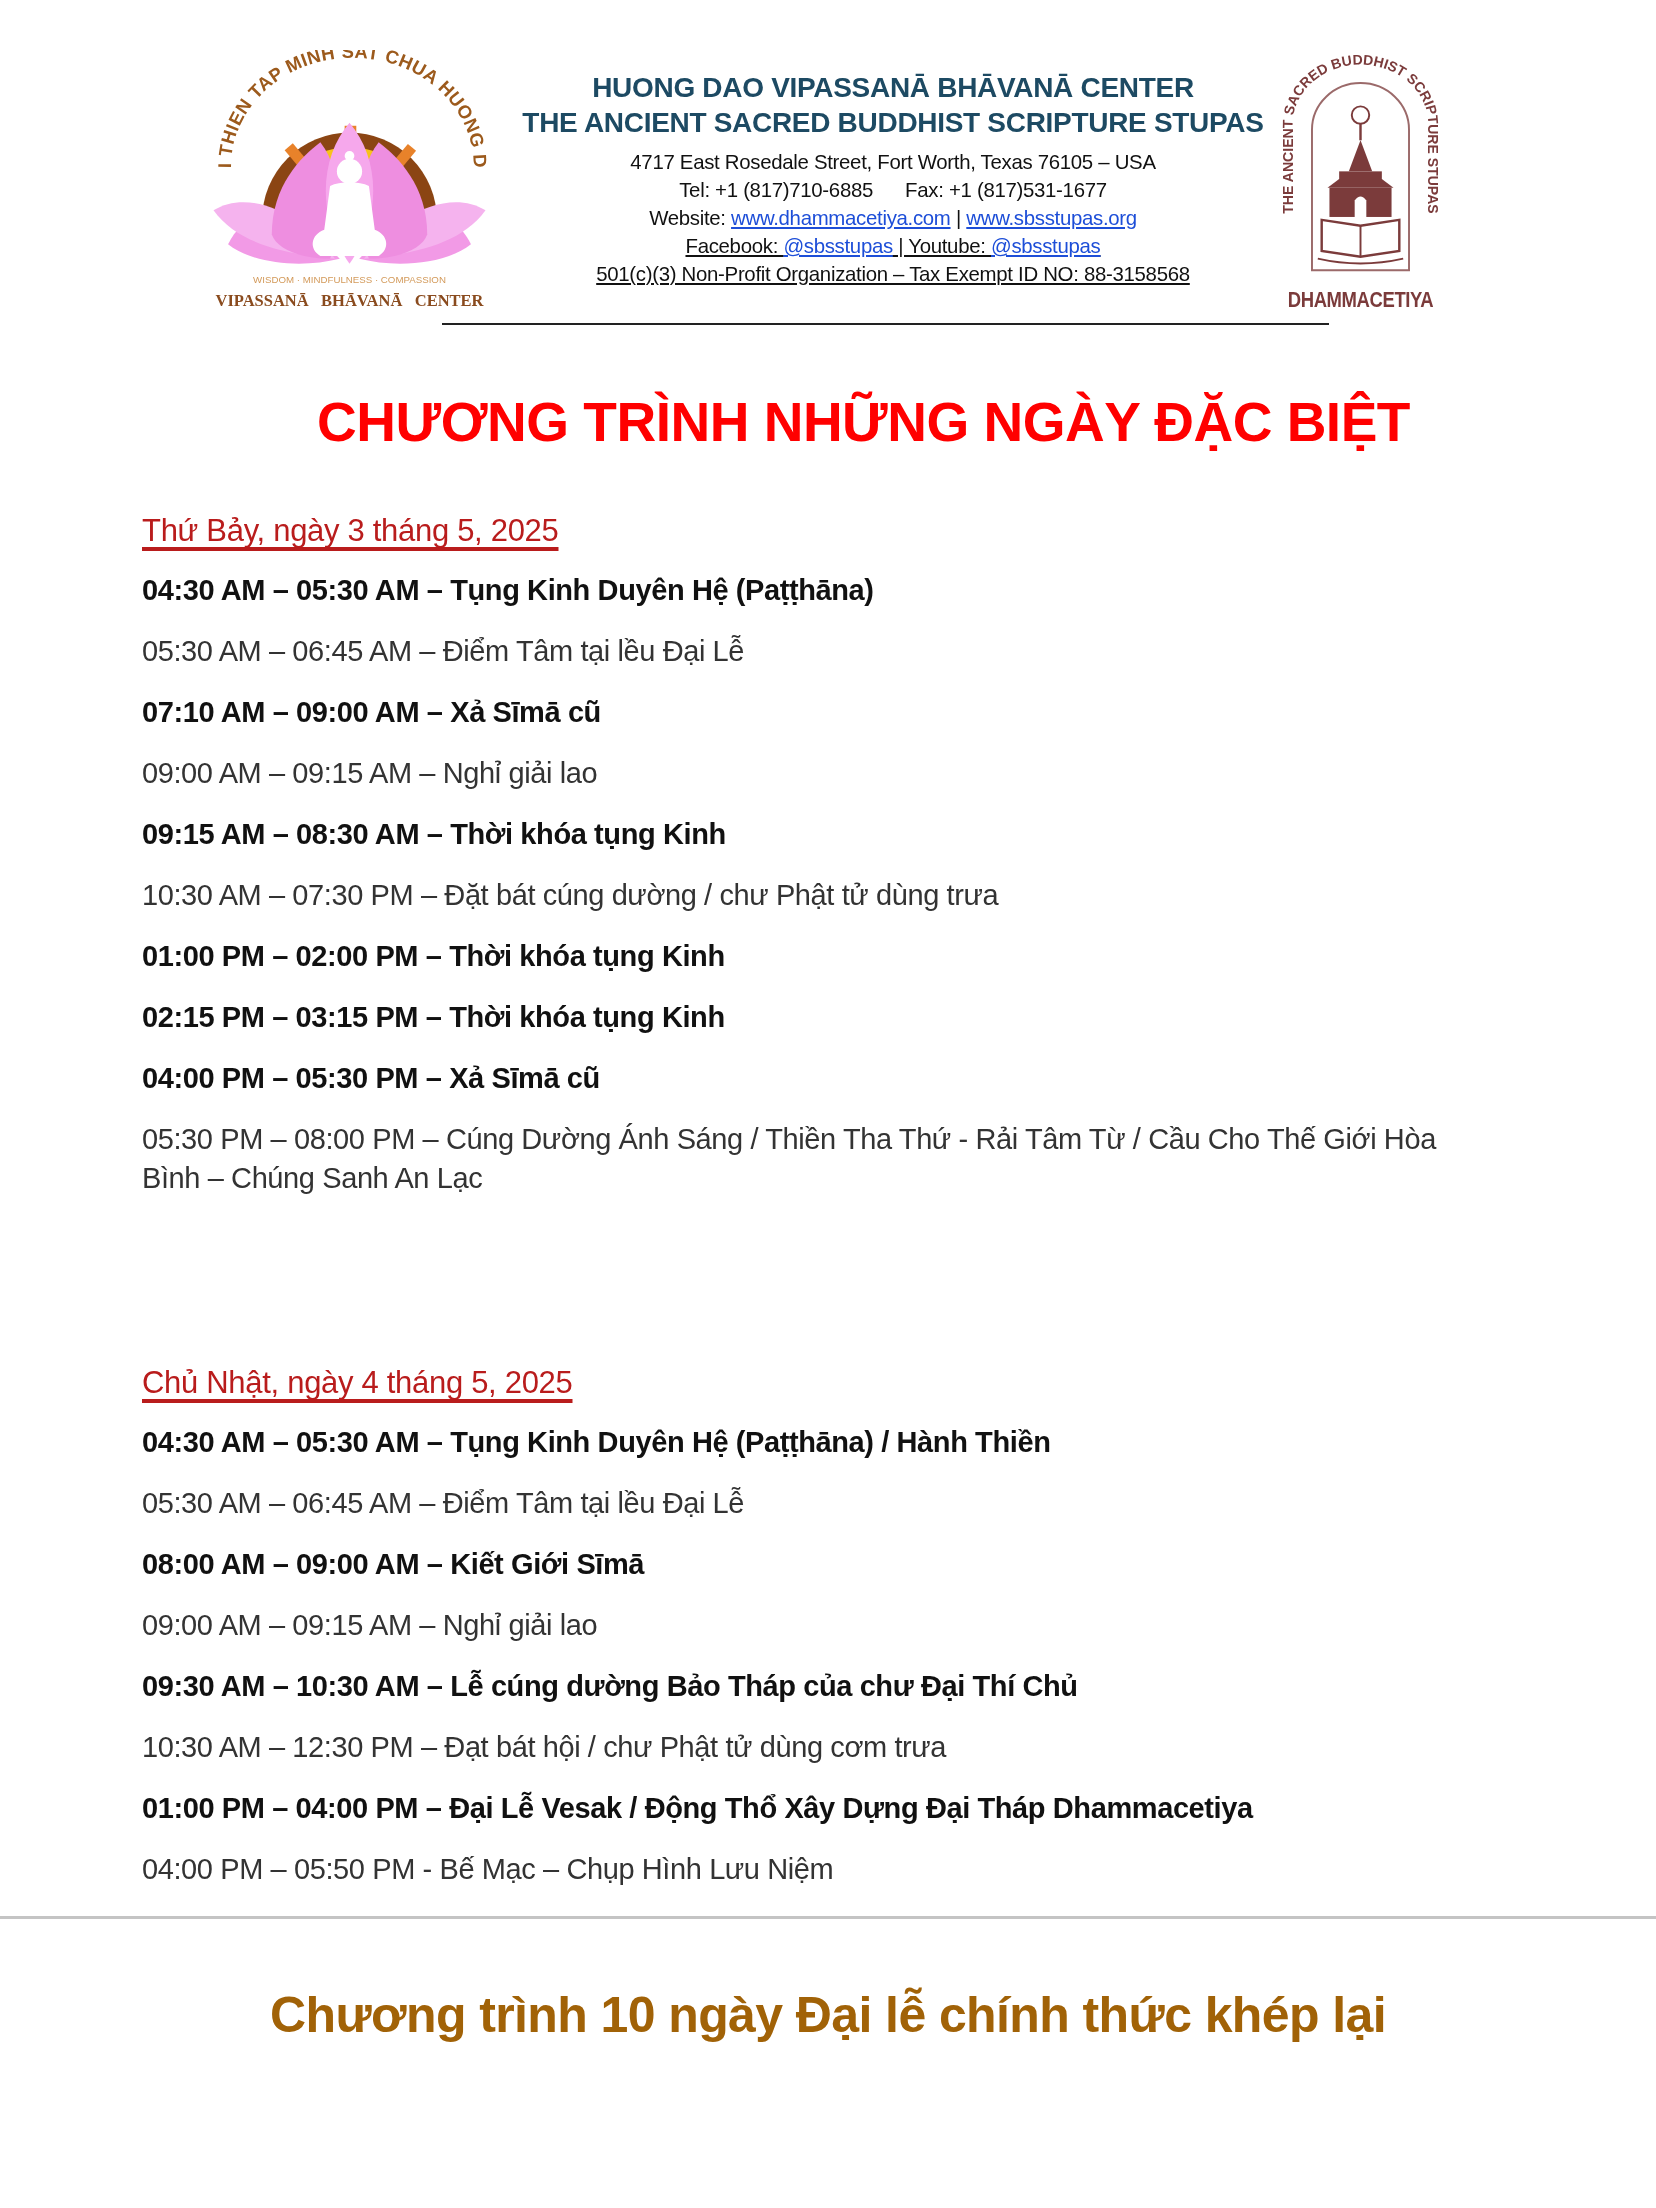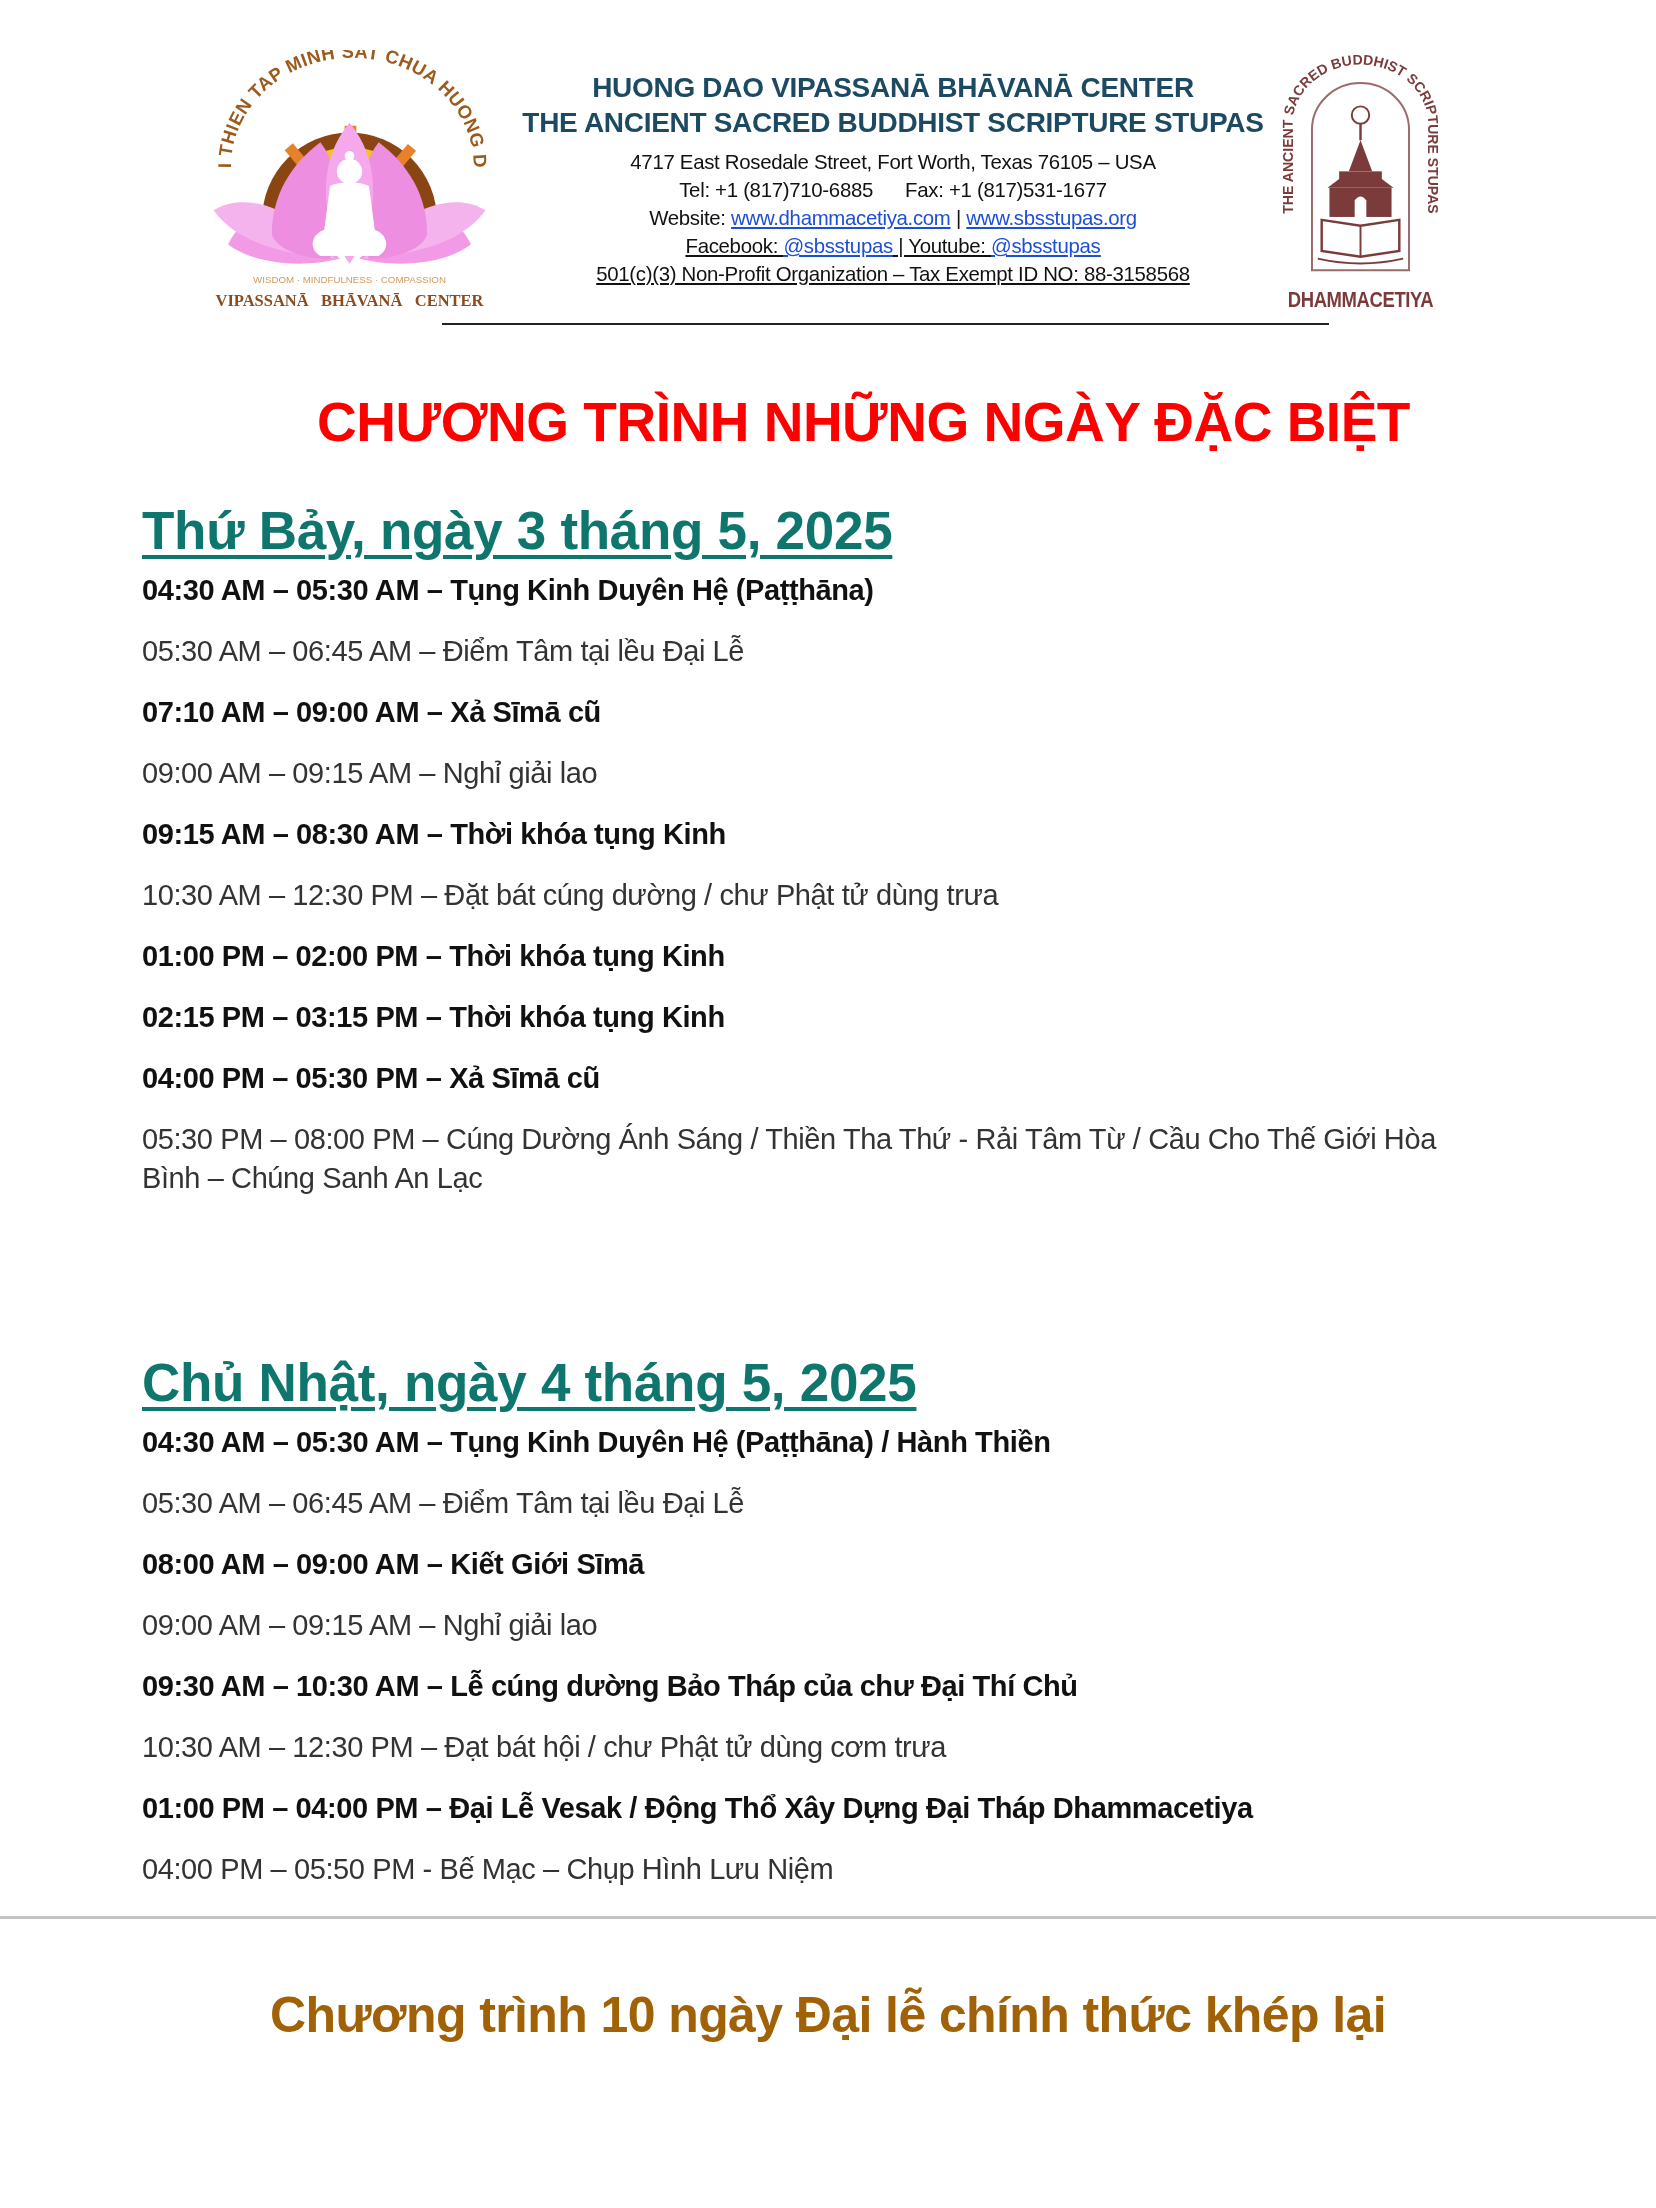--- a/index.html
+++ b/index.html
@@ -63,23 +63,23 @@
       line-height: 64px;
       letter-spacing: -0.5px;
       white-space: nowrap;
     }
 
     
     .section {
       left: 142px; width: 1310px;
     }
     .day-heading {
-      color: #0f766e;
-      font-weight: bold;
-      font-size: 53px;
+      color: #b91c1c;
+      font-weight: normal;
+      font-size: 31px;
       line-height: 52px;
       text-decoration: underline;
       text-decoration-thickness: 3.9px;
       text-underline-offset: 5.8px;
       letter-spacing: -0.3px;
       margin: 0 0 13.6px 0;
       white-space: nowrap;
     }
     .rows { list-style: none; margin: 0; padding: 0; }
     .row {
@@ -191,21 +191,21 @@
 <div class="abs doc-title">CHƯƠNG TRÌNH NHỮNG NGÀY ĐẶC BIỆT</div>
 
 <section class="abs section" style="top: 505px;">
   <h2 class="day-heading">Thứ Bảy, ngày 3 tháng 5, 2025</h2>
   <ul class="rows">
     <li class="row bold">04:30 AM – 05:30 AM – Tụng Kinh Duyên Hệ (Paṭṭhāna)</li>
     <li class="row">05:30 AM – 06:45 AM – Điểm Tâm tại lều Đại Lễ</li>
     <li class="row bold">07:10 AM – 09:00 AM – Xả Sīmā cũ</li>
     <li class="row">09:00 AM – 09:15 AM – Nghỉ giải lao</li>
     <li class="row bold">09:15 AM – 08:30 AM – Thời khóa tụng Kinh</li>
-    <li class="row">10:30 AM – 12:30 PM – Đặt bát cúng dường / chư Phật tử dùng trưa</li>
+    <li class="row">10:30 AM – 07:30 PM – Đặt bát cúng dường / chư Phật tử dùng trưa</li>
     <li class="row bold">01:00 PM – 02:00 PM – Thời khóa tụng Kinh</li>
     <li class="row bold">02:15 PM – 03:15 PM – Thời khóa tụng Kinh</li>
     <li class="row bold">04:00 PM – 05:30 PM – Xả Sīmā cũ</li>
     <li class="row" style="width:1300px;">05:30 PM – 08:00 PM – Cúng Dường Ánh Sáng / Thiền Tha Thứ - Rải Tâm Từ / Cầu Cho Thế Giới Hòa Bình – Chúng Sanh An Lạc</li>
   </ul>
 </section>
 
 <section class="abs section" style="top: 1357px;">
   <h2 class="day-heading">Chủ Nhật, ngày 4 tháng 5, 2025</h2>
   <ul class="rows">

